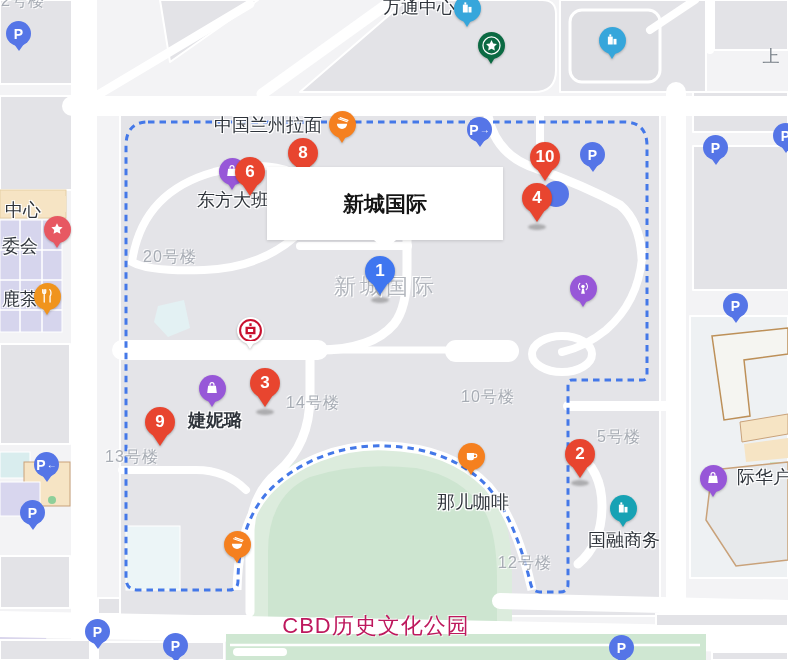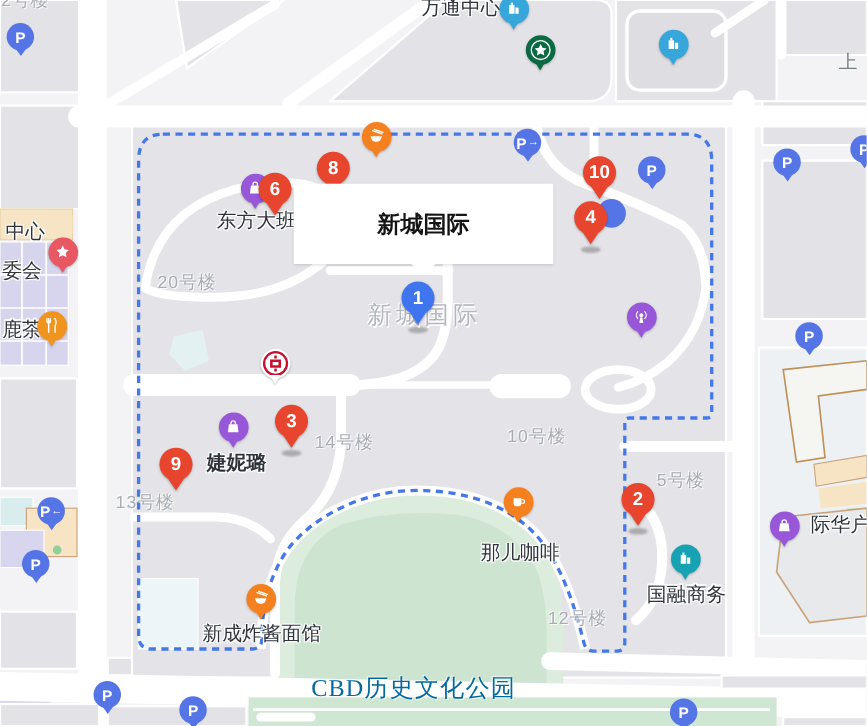--- a/index.html
+++ b/index.html
@@ -8,22 +8,22 @@
   .map svg.base{position:absolute;left:0;top:0;}
   #overlay{position:absolute;left:0;top:0;width:788px;height:660px;}
 
   .lbl{position:absolute;transform:translate(-50%,-50%);white-space:nowrap;z-index:10;}
   .poi-lbl{font-size:18px;color:#2f343b;font-weight:500;
      text-shadow:-1px -1px 0 #fff,1px -1px 0 #fff,-1px 1px 0 #fff,1px 1px 0 #fff,0 1px 2px #fff;}
   .bldg-lbl{font-size:16px;color:#a7acb4;letter-spacing:1px;
      text-shadow:-1px -1px 0 rgba(255,255,255,.8),1px 1px 0 rgba(255,255,255,.8);}
   .area-lbl{font-size:22px;color:#b2b6bd;letter-spacing:4px;
      text-shadow:-1px -1px 0 #fff,1px 1px 0 #fff;}
-  .park-lbl{font-size:22px;color:#0369a1;letter-spacing:1px;
-     text-shadow:-1px -1px 0 rgba(255,255,255,.7),1px 1px 0 rgba(255,255,255,.7);font-family:Liberation Serif, serif;}
+  .park-lbl{font-size:22px;color:#be185d;letter-spacing:1px;
+     text-shadow:-1px -1px 0 rgba(255,255,255,.7),1px 1px 0 rgba(255,255,255,.7);}
   .street-lbl{font-size:17px;color:#757d85;text-shadow:0 0 2px #fff;}
 
   .pin{position:absolute;width:30px;height:30px;margin:-15px 0 0 -15px;border-radius:50%;
        background:var(--c);color:#fff;font-weight:bold;font-size:17px;
        display:flex;align-items:center;justify-content:center;z-index:30;
        filter:drop-shadow(0 1px 1px rgba(0,0,0,.3));}
   .pin::after{content:"";position:absolute;top:27px;left:50%;margin-left:-8px;
        border:8px solid transparent;border-top:12px solid var(--c);}
 
   .ppin{position:absolute;width:25px;height:25px;margin:-13px 0 0 -13px;border-radius:50%;
@@ -177,20 +177,21 @@
           <rect x="14" y="10.5" width="4" height="7.5"></rect>
           <rect x="8.5" y="4.5" width="2.5" height="3"></rect>
         </svg>
       </div>
       <div class="poi-pin" style="left: 342px; top: 124px; --c: #f5801f;">
         <svg viewBox="0 0 24 24" fill="#fff">
           <path d="M5.2 11.8h13.6a6.8 6.8 0 0 1-13.6 0z"></path>
           <path d="M7.5 5l11.5 4M9.5 3.5L20 7.2" fill="none" stroke="#fff" stroke-width="1.5" stroke-linecap="round"></path>
         </svg>
       </div>
+      <div class="lbl poi-lbl" style="left: 268px; top: 125px;">中国兰州拉面</div>
       <div class="poi-pin" style="left: 232px; top: 171px; --c: #9757d8;">
         <svg viewBox="0 0 24 24" fill="#fff">
           <path d="M6.8 9h10.4l1.2 9.5H5.6z"></path>
           <path d="M9.4 9V7.4a2.6 2.6 0 0 1 5.2 0V9" fill="none" stroke="#fff" stroke-width="1.6"></path>
         </svg>
       </div>
       <div class="lbl poi-lbl" style="left: 233px; top: 200px;">东方大班</div>
       <div class="poi-pin big" style="left: 250px; top: 330px; --c: #ffffff;">
         <svg viewBox="0 0 24 24" fill="#fff">
           <circle cx="12" cy="12" r="10" fill="#fff" stroke="#c8102e" stroke-width="2"></circle>
@@ -210,21 +211,20 @@
           <path d="M16 9.5h1.5a2.3 2.3 0 0 1 0 4.6H16" fill="none" stroke="#fff" stroke-width="1.5"></path>
         </svg>
       </div>
       <div class="lbl poi-lbl" style="left: 473px; top: 502px;">那儿咖啡</div>
       <div class="poi-pin" style="left: 237px; top: 544px; --c: #f5801f;">
         <svg viewBox="0 0 24 24" fill="#fff">
           <path d="M5.2 11.8h13.6a6.8 6.8 0 0 1-13.6 0z"></path>
           <path d="M7.5 5l11.5 4M9.5 3.5L20 7.2" fill="none" stroke="#fff" stroke-width="1.5" stroke-linecap="round"></path>
         </svg>
       </div>
-      <div class="lbl poi-lbl" style="left: 238px; top: 576px;">新成炸酱面馆</div>
       <div class="poi-pin" style="left: 623px; top: 508px; --c: #17a2b4;">
         <svg viewBox="0 0 24 24" fill="#fff">
           <rect x="6.5" y="7.5" width="6.5" height="10.5"></rect>
           <rect x="14" y="10.5" width="4" height="7.5"></rect>
           <rect x="8.5" y="4.5" width="2.5" height="3"></rect>
         </svg>
       </div>
       <div class="lbl poi-lbl" style="left: 624px; top: 540px;">国融商务</div>
       <div class="poi-pin" style="left: 583px; top: 288px; --c: #9757d8;">
         <svg viewBox="0 0 24 24" fill="#fff">

